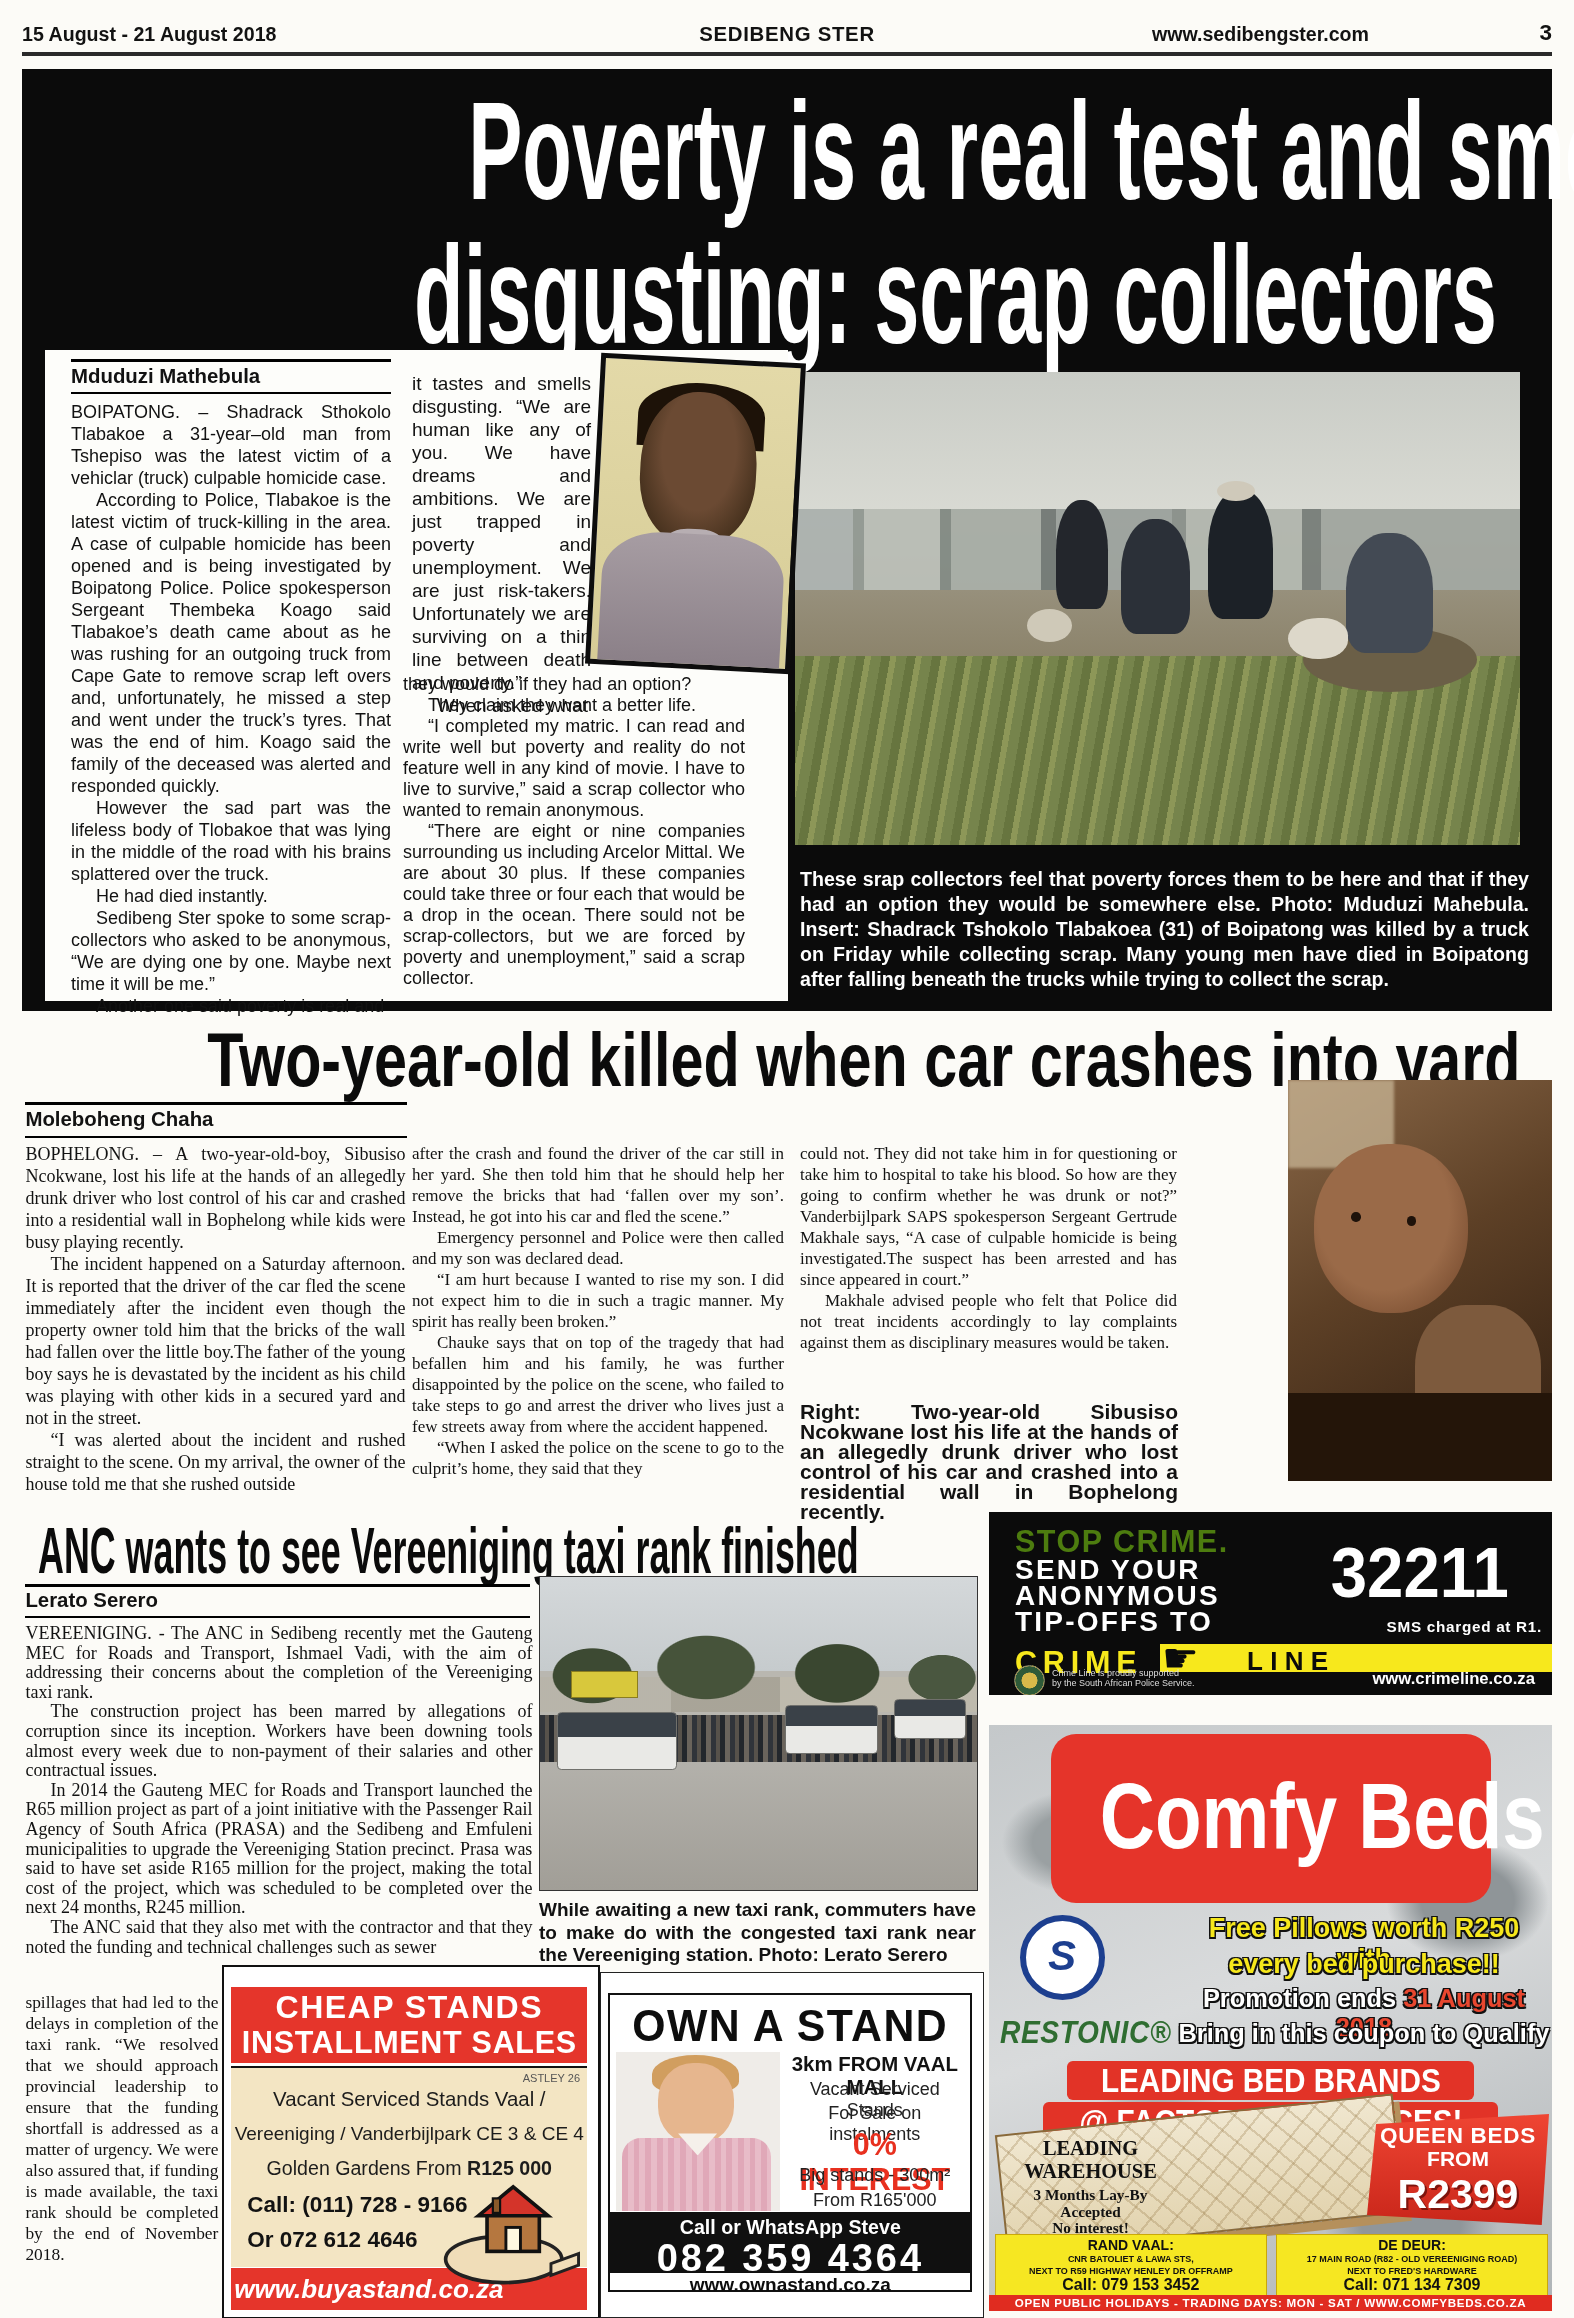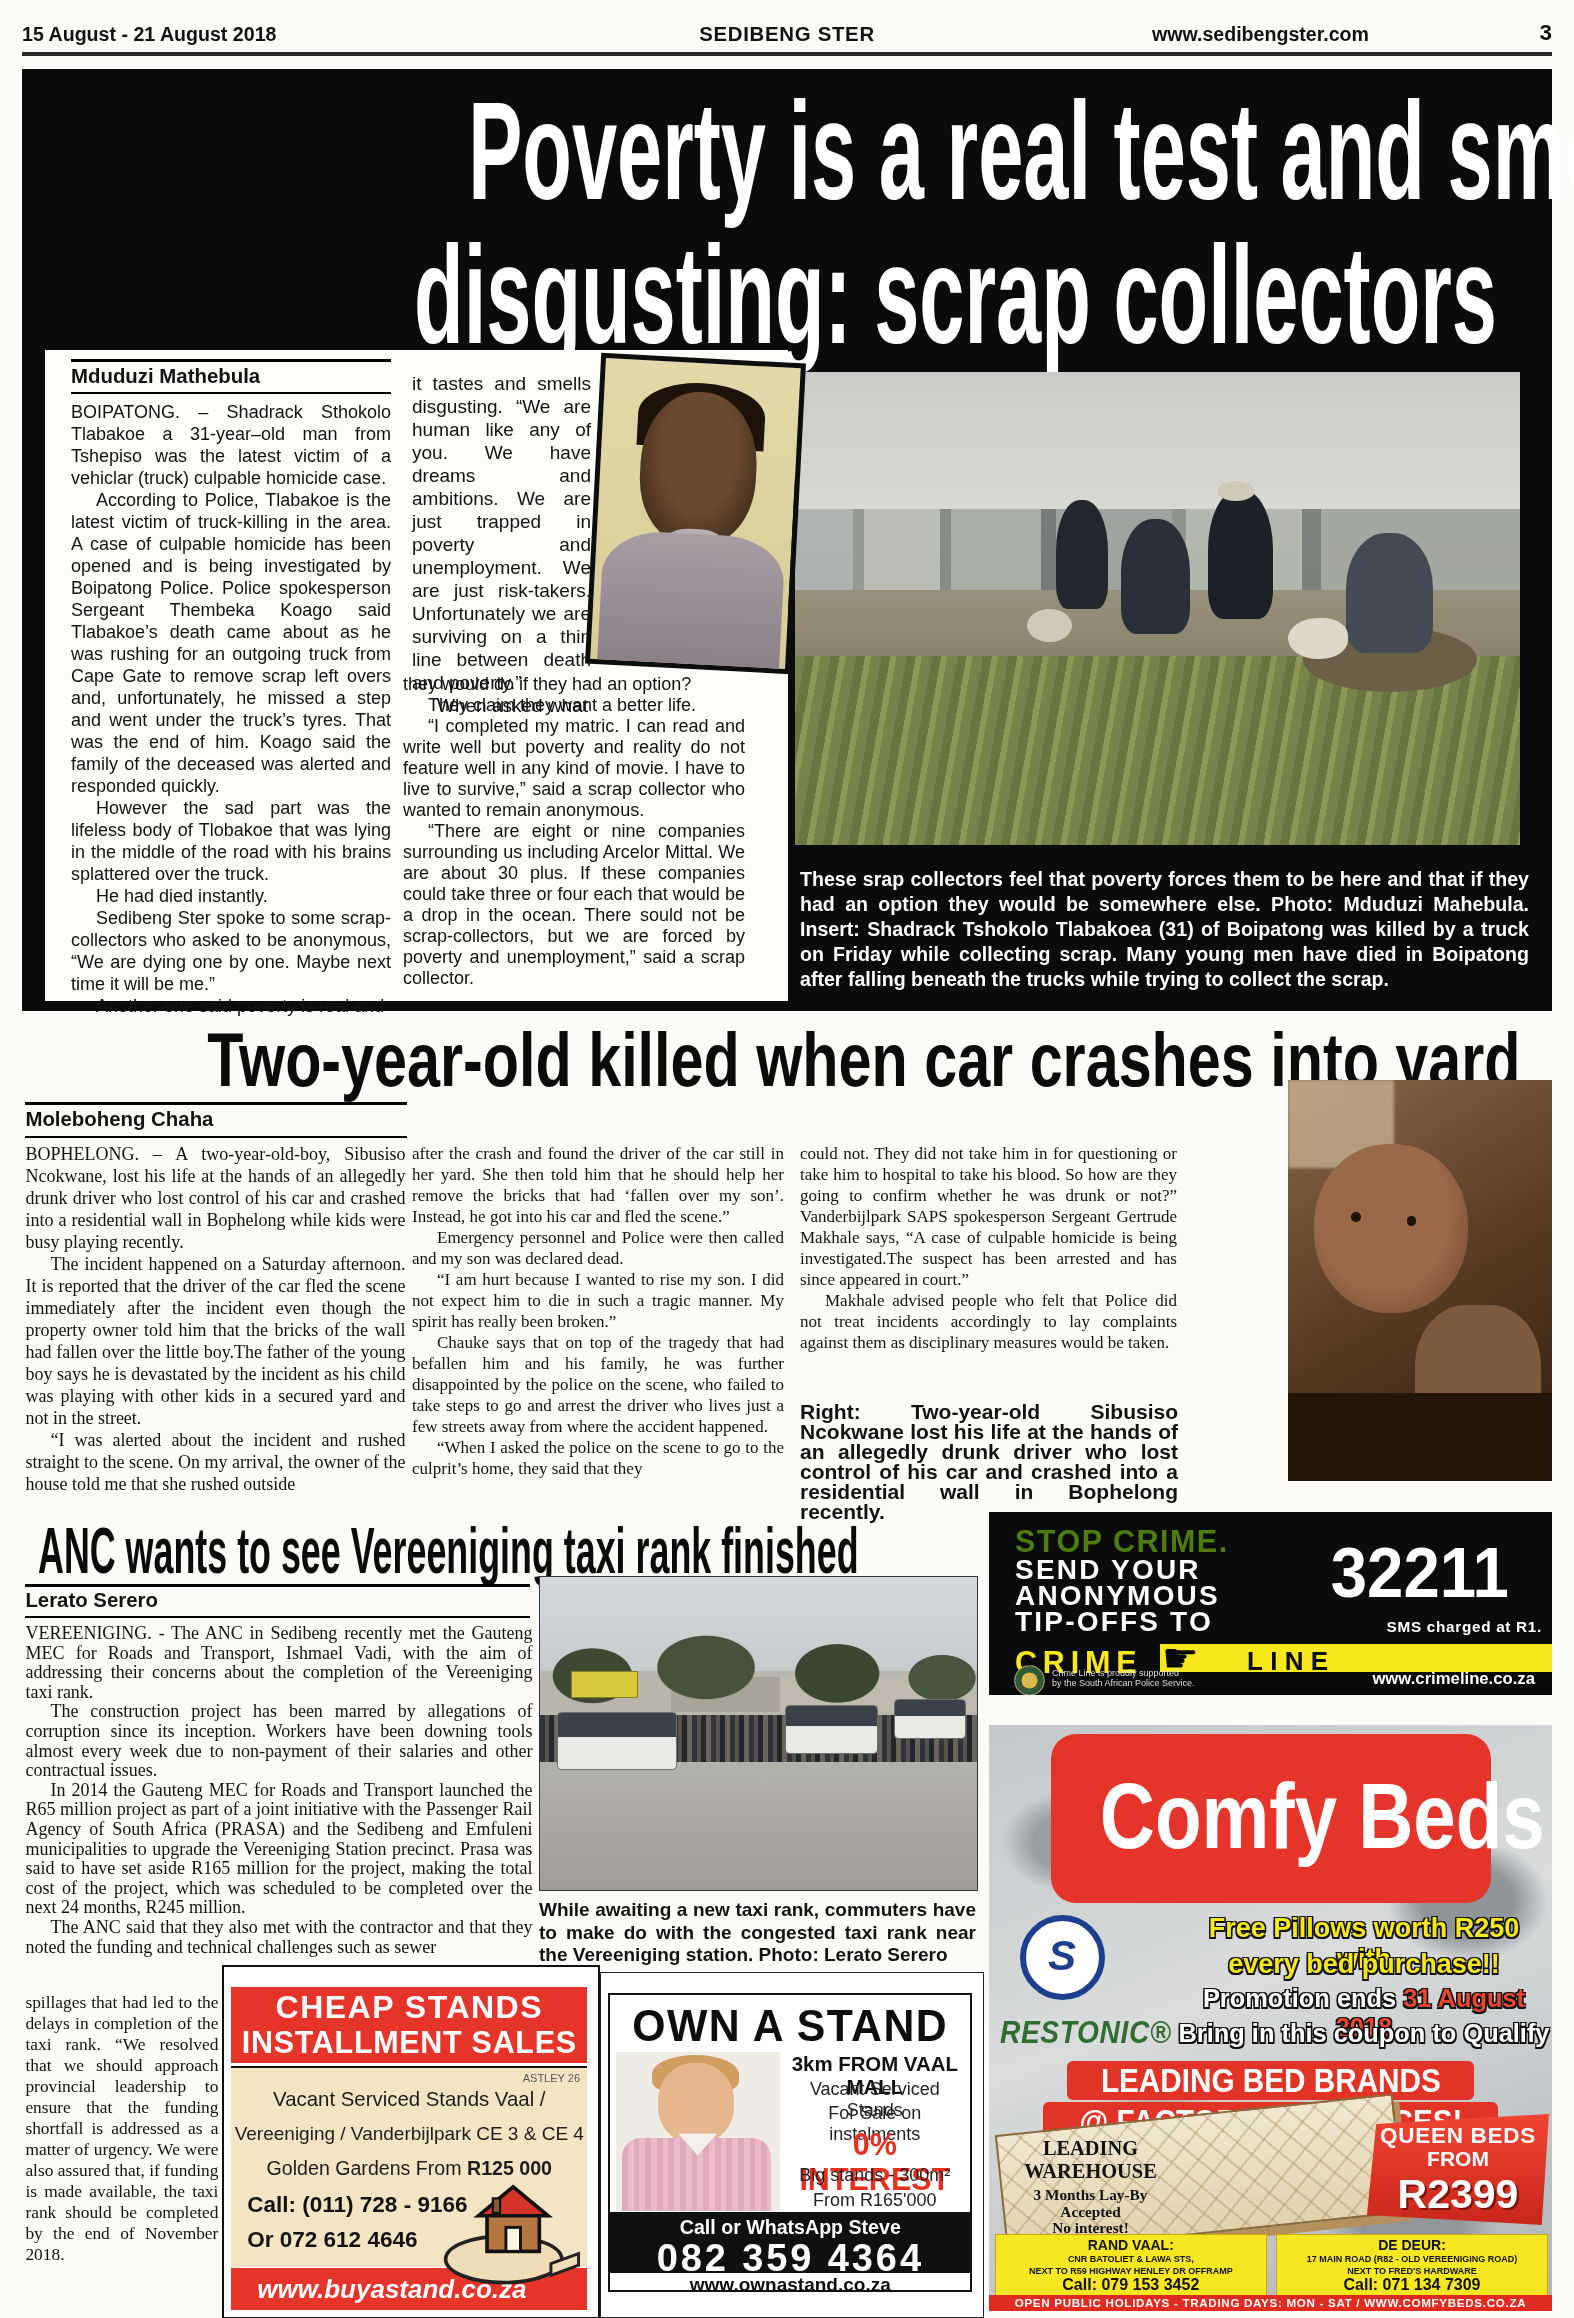--- a/index.html
+++ b/index.html
@@ -172,21 +172,21 @@
   .cs-t1{left:0;top:1.5px;width:100%;font-size:32px;letter-spacing:1.5px;}
   .cs-t2{left:0;top:38px;width:100%;font-size:30.5px;letter-spacing:0.7px;}
   .cs-body{left:7.3px;top:99px;width:356px;height:199px;background:#f3e5c3;border-top:2.9px solid #111;}
   .cs-code{right:7.3px;top:3.6px;font-size:11px;color:#555;}
   .cs-l{left:0;width:100%;text-align:center;color:#1c1c1c;}
   .cs-l1{top:20.4px;font-size:20.4px;} .cs-l2{top:55px;font-size:19px;} .cs-l3{top:89px;font-size:19.6px;}
   .cs-call{left:16px;font-size:22.5px;font-weight:bold;}
   .cs-c1{top:124px;} .cs-c2{top:159px;}
   .cs-house{left:218px;top:211px;z-index:2;}
   .cs-foot{left:7.3px;top:301px;width:356px;height:42px;background:#e5352b;color:#fff;
-           font-size:26px;line-height:42px;font-weight:bold;font-style:italic;padding-left:26px;box-sizing:border-box;}
+           font-size:26px;line-height:42px;font-weight:bold;font-style:italic;padding-left:3px;box-sizing:border-box;}
 
   
   .ad-own{left:600px;top:1972px;width:382px;height:344px;background:#fff;border:1.5px solid #222;}
   .os-inner{left:7.3px;top:20.4px;width:360px;height:295px;border:2.2px solid #111;background:#fff;}
   .os-title{left:0;top:4.4px;width:100%;text-align:center;font-size:45px;font-weight:bold;letter-spacing:1.5px;color:#0d0d0d;}
   .os-photo{left:5.8px;top:57px;width:164px;height:159px;background:#efece8;overflow:hidden;}
   .st-head{left:42px;top:10.2px;width:76px;height:81px;border-radius:46%;background:#e6b68e;}
   .st-hair{left:36px;top:2.9px;width:87px;height:38px;border-radius:50% 50% 30% 30%;background:#d19e5f;}
   .st-shirt{left:5.8px;top:86px;width:149px;height:73px;border-radius:19px 19px 0 0;
             background:repeating-linear-gradient(90deg,#e0a8b8 0 5.8px,#e8bcc8 5.8px 11.6px);}

